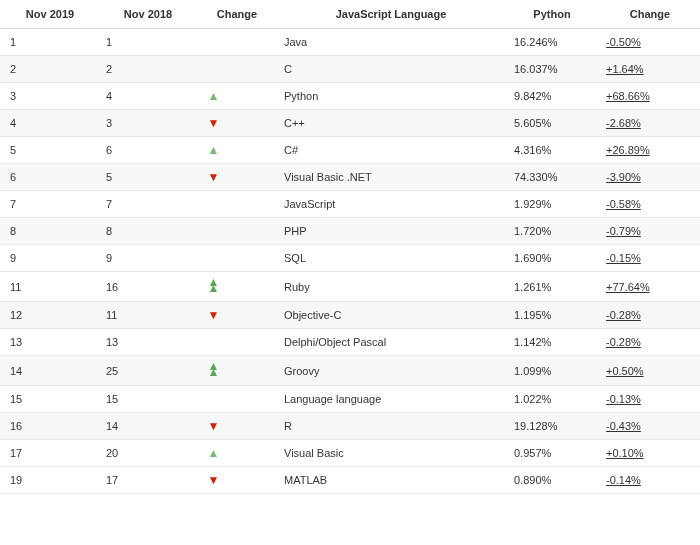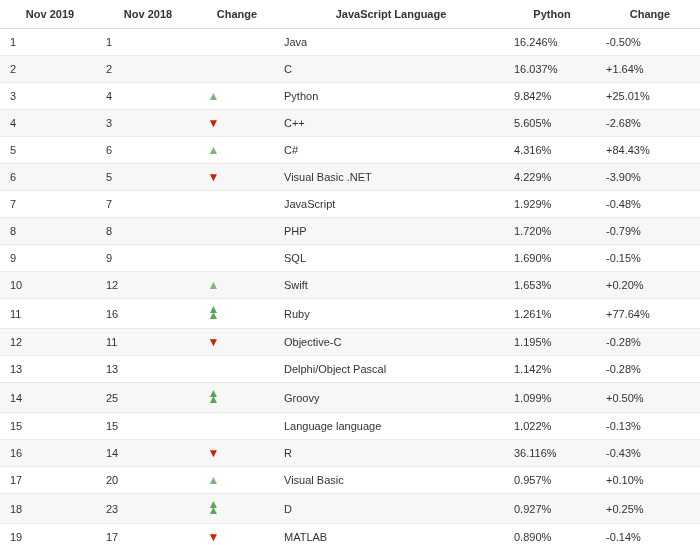--- a/index.html
+++ b/index.html
@@ -78,21 +78,21 @@
 
   .arrow-stack {
     display: inline-block;
     line-height: 6px;
     text-align: center;
   }
   .arrow-stack span { display: block; font-size: 11px; line-height: 6px; }
 
   .lang { color: #333333; }
   .ratings { color: #333333; margin-top: 33px; }
-  .delta { color: #333333; }
+  .delta { color: #333333; text-decoration: underline; }
 </style>
 </head>
 <body>
 
 <table class="tiobe">
   <colgroup>
     <col class="col-cur">
     <col class="col-prev">
     <col class="col-chg">
     <col class="col-lang">
@@ -125,77 +125,69 @@
         <td class="lang">C</td>
         <td class="ratings">16.037%</td>
         <td class="delta">+1.64%</td>
       </tr>
       <tr class="row-odd">
         <td>3</td>
         <td>4</td>
         <td class="chg-cell"><span class="arrow-wrap"><span class="arrow up">▲</span></span></td>
         <td class="lang">Python</td>
         <td class="ratings">9.842%</td>
-        <td class="delta">+25.01%</td>
+        <td class="delta">+68.66%</td>
       </tr>
       <tr class="row-even">
         <td>4</td>
         <td>3</td>
         <td class="chg-cell"><span class="arrow-wrap"><span class="arrow down">▼</span></span></td>
         <td class="lang">C++</td>
         <td class="ratings">5.605%</td>
         <td class="delta">-2.68%</td>
       </tr>
       <tr class="row-odd">
         <td>5</td>
         <td>6</td>
         <td class="chg-cell"><span class="arrow-wrap"><span class="arrow up">▲</span></span></td>
         <td class="lang">C#</td>
         <td class="ratings">4.316%</td>
-        <td class="delta">+84.43%</td>
+        <td class="delta">+26.89%</td>
       </tr>
       <tr class="row-even">
         <td>6</td>
         <td>5</td>
         <td class="chg-cell"><span class="arrow-wrap"><span class="arrow down">▼</span></span></td>
         <td class="lang">Visual Basic .NET</td>
-        <td class="ratings">4.229%</td>
+        <td class="ratings">74.330%</td>
         <td class="delta">-3.90%</td>
       </tr>
       <tr class="row-odd">
         <td>7</td>
         <td>7</td>
         <td class="chg-cell"><span class="arrow-wrap"><span class="arrow none">▲</span></span></td>
         <td class="lang">JavaScript</td>
         <td class="ratings">1.929%</td>
-        <td class="delta">-0.48%</td>
+        <td class="delta">-0.58%</td>
       </tr>
       <tr class="row-even">
         <td>8</td>
         <td>8</td>
         <td class="chg-cell"><span class="arrow-wrap"><span class="arrow none">▲</span></span></td>
         <td class="lang">PHP</td>
         <td class="ratings">1.720%</td>
         <td class="delta">-0.79%</td>
       </tr>
       <tr class="row-odd">
         <td>9</td>
         <td>9</td>
         <td class="chg-cell"><span class="arrow-wrap"><span class="arrow none">▲</span></span></td>
         <td class="lang">SQL</td>
         <td class="ratings">1.690%</td>
         <td class="delta">-0.15%</td>
-      </tr>
-      <tr class="row-even">
-        <td>10</td>
-        <td>12</td>
-        <td class="chg-cell"><span class="arrow-wrap"><span class="arrow up">▲</span></span></td>
-        <td class="lang">Swift</td>
-        <td class="ratings">1.653%</td>
-        <td class="delta">+0.20%</td>
       </tr>
       <tr class="row-odd">
         <td>11</td>
         <td>16</td>
         <td class="chg-cell"><span class="arrow-wrap"><span class="arrow-stack"><span class="arrow dup">▲</span><span class="arrow dup">▲</span></span></span></td>
         <td class="lang">Ruby</td>
         <td class="ratings">1.261%</td>
         <td class="delta">+77.64%</td>
       </tr>
       <tr class="row-even">
@@ -228,39 +220,31 @@
         <td class="chg-cell"><span class="arrow-wrap"><span class="arrow none">▲</span></span></td>
         <td class="lang">Language language</td>
         <td class="ratings">1.022%</td>
         <td class="delta">-0.13%</td>
       </tr>
       <tr class="row-even">
         <td>16</td>
         <td>14</td>
         <td class="chg-cell"><span class="arrow-wrap"><span class="arrow down">▼</span></span></td>
         <td class="lang">R</td>
-        <td class="ratings">36.116%</td>
+        <td class="ratings">19.128%</td>
         <td class="delta">-0.43%</td>
       </tr>
       <tr class="row-odd">
         <td>17</td>
         <td>20</td>
         <td class="chg-cell"><span class="arrow-wrap"><span class="arrow up">▲</span></span></td>
         <td class="lang">Visual Basic</td>
         <td class="ratings">0.957%</td>
         <td class="delta">+0.10%</td>
       </tr>
-      <tr class="row-even">
-        <td>18</td>
-        <td>23</td>
-        <td class="chg-cell"><span class="arrow-wrap"><span class="arrow-stack"><span class="arrow dup">▲</span><span class="arrow dup">▲</span></span></span></td>
-        <td class="lang">D</td>
-        <td class="ratings">0.927%</td>
-        <td class="delta">+0.25%</td>
-      </tr>
       <tr class="row-odd">
         <td>19</td>
         <td>17</td>
         <td class="chg-cell"><span class="arrow-wrap"><span class="arrow down">▼</span></span></td>
         <td class="lang">MATLAB</td>
         <td class="ratings">0.890%</td>
         <td class="delta">-0.14%</td>
       </tr>
     </tbody>
 </table>

